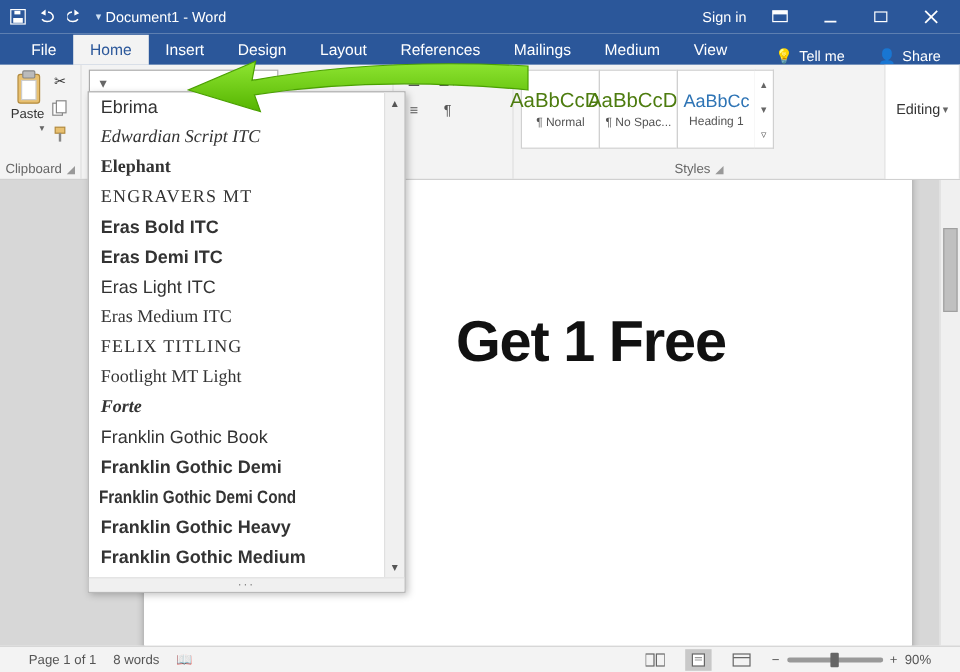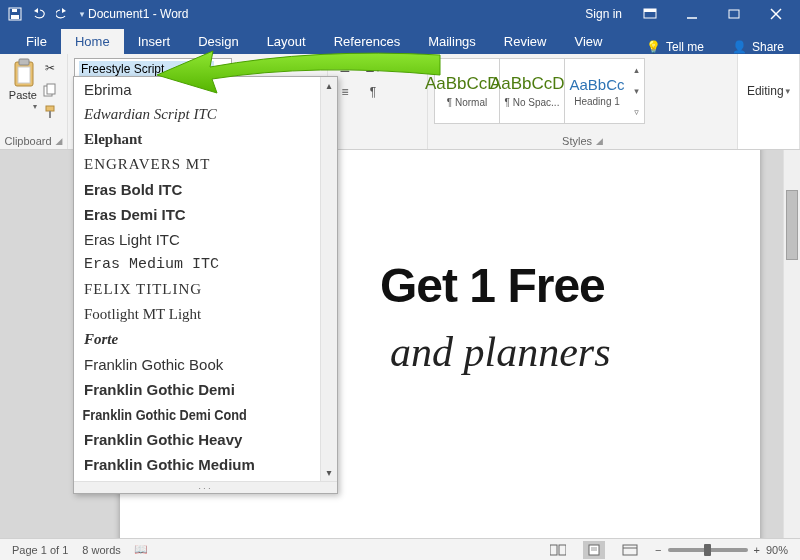--- a/index.html
+++ b/index.html
@@ -72,39 +72,39 @@
   .fontlist .sb .thumb{position:absolute;left:2px;right:2px;top:6px;height:70px;background:#C0C0C0}
   .fontlist .footer{height:12px;background:#F0F0F0;border-top:1px solid #E0E0E0;text-align:center;font-size:10px;color:#888;cursor:pointer;display:flex;align-items:center;justify-content:center;letter-spacing:2px}
   
   .f-ebrima{font-family:'Segoe UI',sans-serif}
   .f-edward{font-family:'Brush Script MT',cursive;font-style:italic}
   .f-elephant{font-family:'Georgia',serif;font-weight:900;font-size:17px}
   .f-engrav{font-family:'Copperplate','Copperplate Gothic',serif;letter-spacing:1px;text-transform:uppercase}
   .f-erasb{font-family:'Trebuchet MS',sans-serif;font-weight:900}
   .f-erasd{font-family:'Trebuchet MS',sans-serif;font-weight:700}
   .f-erasl{font-family:'Trebuchet MS',sans-serif;font-weight:300}
-  .f-erasm{font-family:Liberation Mono, monospace}
+  .f-erasm{font-family:Liberation Serif, serif}
   .f-felix{font-family:'Trajan Pro','Times New Roman',serif;letter-spacing:1px;text-transform:uppercase}
   .f-foot{font-family:'Garamond',serif;font-weight:300}
   .f-forte{font-family:'Brush Script MT',cursive;font-weight:700;font-style:italic}
   .f-fgb{font-family:Liberation Sans, sans-serif}
   .f-fgd{font-family:'Franklin Gothic','Arial Narrow',sans-serif;font-weight:700}
   .f-fgdc{font-family:'Franklin Gothic','Arial Narrow',sans-serif;font-weight:700;transform:scaleX(.85);transform-origin:left}
   .f-fgh{font-family:'Franklin Gothic','Arial Black',sans-serif;font-weight:900}
   .f-fgm{font-family:'Franklin Gothic','Arial Narrow',sans-serif;font-weight:700}
   .f-fgmc{font-family:'Franklin Gothic','Arial Narrow',sans-serif;font-weight:500;transform:scaleX(.85);transform-origin:left}
   
   .docarea{height:388px;background:#D7D7D7;position:relative;overflow:hidden}
   .page{position:absolute;left:120px;top:-6px;width:640px;height:420px;background:#fff;box-shadow:0 0 6px rgba(0,0,0,.3)}
   .doc-txt1{position:absolute;left:380px;top:108px;font-size:48px;font-weight:900;font-family:'Arial Black','Segoe UI',sans-serif;color:#111;letter-spacing:-1px}
   .doc-txt2{position:absolute;left:390px;top:178px;font-size:42px;font-family:'Brush Script MT',cursive;font-style:italic;color:#222}
   .vscroll{position:absolute;right:0;top:0;bottom:0;width:17px;background:#F0F0F0;border-left:1px solid #E0E0E0}
   .vscroll .vthumb{position:absolute;left:2px;right:2px;top:40px;height:70px;background:#C0C0C0;border:1px solid #A0A0A0}
   
-  .status{height:22px;background:var(--grey-bg);border-top:1px solid var(--grey-border);display:flex;align-items:center;padding:0 12px;gap:14px;font-size:11px;color:#555}
+  .status{height:22px;background:var(--grey-bg);border-top:1px solid var(--grey-border);display:flex;align-items:center;padding:0 24px;gap:14px;font-size:11px;color:#555}
   .status .spacer{flex:1}
   .status .vbtn{width:22px;height:18px;display:flex;align-items:center;justify-content:center;cursor:pointer}
   .status .vbtn.active{background:#C8C8C8}
   .zoom{display:flex;align-items:center;gap:6px}
   .zoom .slider{width:80px;height:4px;background:#999;position:relative;border-radius:2px}
   .zoom .slider .knob{position:absolute;left:36px;top:-4px;width:7px;height:12px;background:#666;border-radius:1px}
   
   .arrow{position:absolute;left:155px;top:45px;z-index:30;pointer-events:none}
   
   svg{display:block}
@@ -164,21 +164,21 @@
 </div>
 
 <div class="tabs">
   <div class="tab file">File</div>
   <div class="tab active">Home</div>
   <div class="tab">Insert</div>
   <div class="tab">Design</div>
   <div class="tab">Layout</div>
   <div class="tab">References</div>
   <div class="tab">Mailings</div>
-  <div class="tab">Review</div>
+  <div class="tab">Medium</div>
   <div class="tab">View</div>
   <div class="spacer"></div>
   <div class="tellme">
     <span>💡</span>
     <span>Tell me</span>
   </div>
   <div class="share">
     <span>👤</span>
     <span>Share</span>
   </div>
@@ -217,21 +217,20 @@
     </div>
     <div class="group-label">
         <span>Clipboard</span>
         <span class="launcher">◢</span>
       </div>
   </div>
 
   <div class="group font">
     <div class="font-row1">
       <div class="font-name">
-        <input value="Freestyle Script" style="">
         <div class="dd">▾</div>
       </div>
     </div>
     <div class="group-label">&nbsp;</div>
 
     <div class="fontlist">
       <div class="items" id="font-items">
 
         <div class="item f-ebrima">Ebrima</div>
           <div class="item f-edward">Edwardian Script ITC</div>
@@ -307,21 +306,20 @@
       <span>Editing</span>
       <span style="font-size:9px;color:#666">▾</span>
     </div>
     <div class="group-label">&nbsp;</div>
   </div>
 </div>
 
 <div class="docarea">
   <div class="page"></div>
   <div class="doc-txt1">Get 1 Free</div>
-  <div class="doc-txt2">and planners</div>
   <div class="vscroll">
       <div class="vthumb"></div>
     </div>
 </div>
 
 <div class="status">
   <span>Page 1 of 1</span>
   <span>8 words</span>
   <span>📖</span>
   <div class="spacer"></div>

